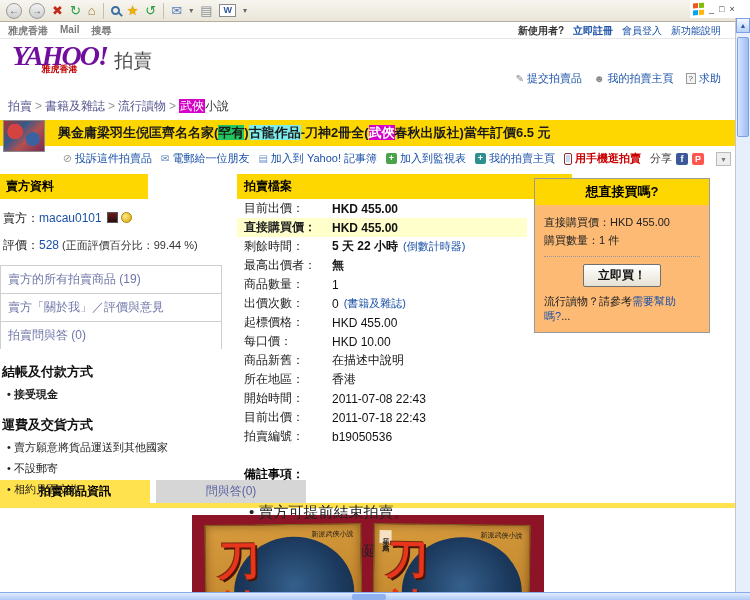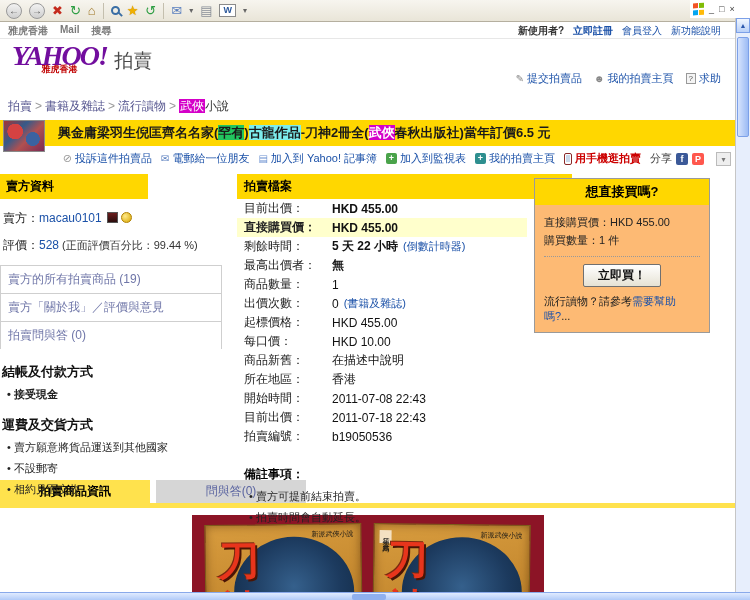--- a/index.html
+++ b/index.html
@@ -116,21 +116,21 @@
 
   .main-h { background:#ffd700; font-weight:bold; font-size:12px; padding:4px 7px; width:335px; }
   .frow { display:flex; align-items:center; height:19px; padding-left:7px; font-size:12px; width:290px; }
   .frow:first-of-type { margin-top:6px; }
   .flabel { width:88px; color:#222; flex:none; }
   .fval { color:#111; }
   .fextra { color:#1b51a8; font-size:11px; margin-left:5px; }
   .frow-hl { background:#ffffcc; }
   .b { font-weight:bold; }
   .notes-h { font-weight:bold; font-size:12px; margin:20px 0 2px 7px; }
-  .note-b { font-size:11px; margin:6px 0 0 12px; color:#222; }
+  .note-b { font-size:15px; margin:20px 0 0 12px; color:#222; }
   .note-b::before { content:"• "; }
 
   .bb-h { background:#ffd700; font-weight:bold; font-size:13px; text-align:center; padding:4px 0; }
   .bb-body { padding:7px 9px 8px 9px; font-size:11px; color:#222; }
   .bb-row { margin:3px 0; }
   .bb-div { border-top:1px dotted #999; margin:8px 0 7px 0; }
   .bb-btn { display:block; margin:2px auto 7px auto; padding:2px 14px; font-size:12px; font-weight:bold;
     color:#111; background:linear-gradient(#ffffff,#e6e2d4); border:1px solid #707070; border-radius:2px; }
   .bb-help { font-size:11px; }
 

